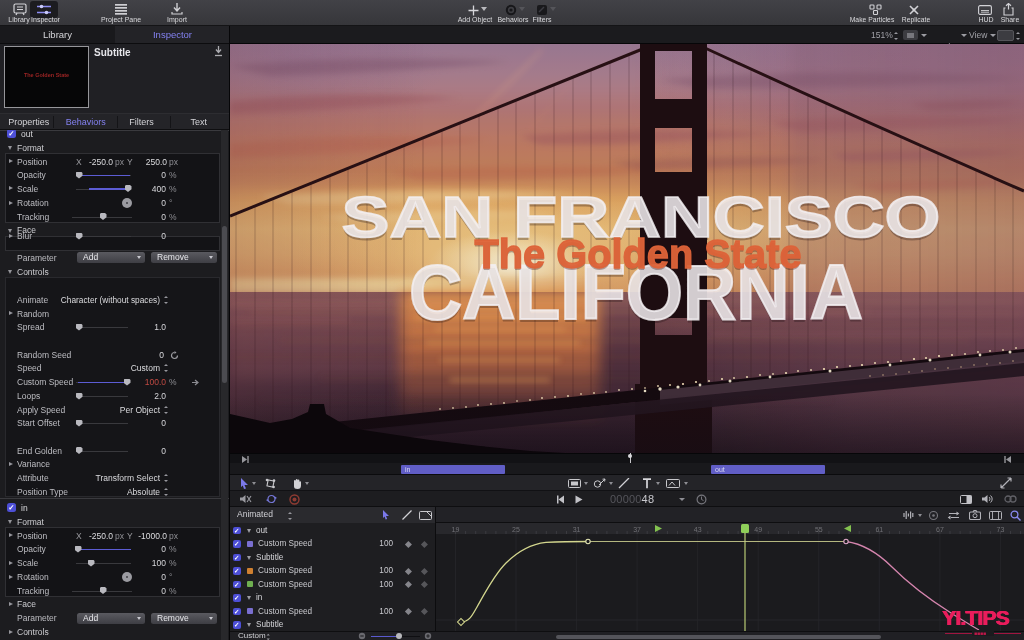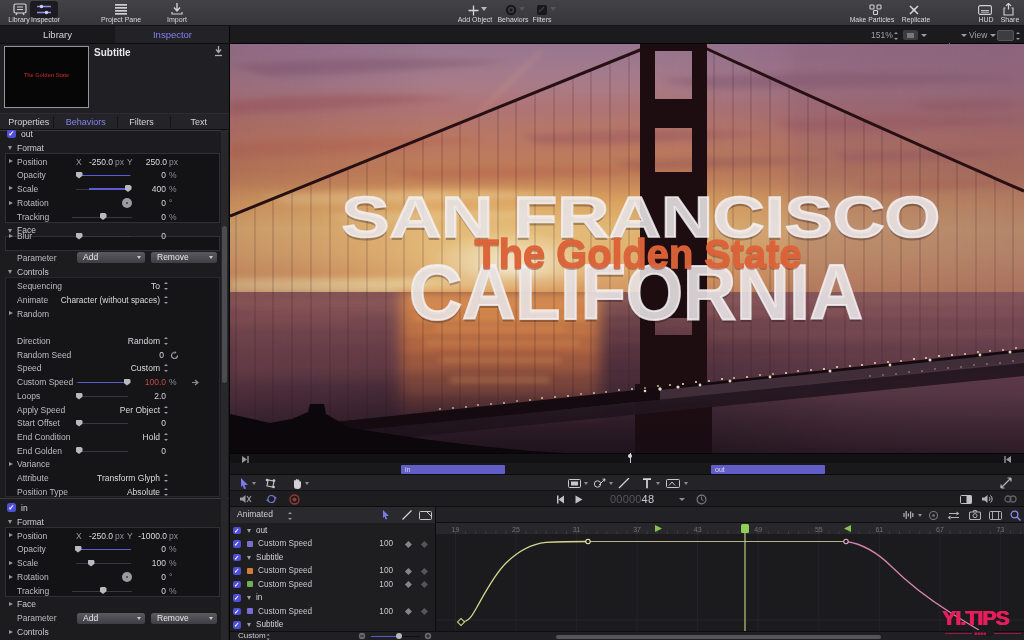--- a/index.html
+++ b/index.html
@@ -185,47 +185,37 @@
       </div>
       <div class="r" style="top:120.5px">
         <div class="lb">Parameter</div>
         <div class="dd" style="left:77px;width:68px">Add</div>
         <div class="dd" style="left:151px;width:66px">Remove</div>
       </div>
       <div class="r" style="top:134.5px">
         <div class="td"></div>
         <div class="lb" style="color:#cdcdd1">Controls</div>
       </div>
-      <div class="r" style="top:148.5px">
-        <div class="lb">Sequencing</div>
-        <div class="a" style="right:70px;top:0;color:#dcdcdf">To</div>
-        <div class="st" style="left:164px">
-          <i class="up"></i>
-          <i class="dn"></i>
-        </div>
-      </div>
       <div class="r" style="top:162.5px">
         <div class="lb">Animate</div>
         <div class="a" style="right:70px;top:0;color:#dcdcdf"><span style="font-size:8.3px">Character (without spaces)</span></div>
         <div class="st" style="left:164px">
           <i class="up"></i>
           <i class="dn"></i>
         </div>
       </div>
       <div class="r" style="top:176.5px">
         <div class="tr"></div>
         <div class="lb">Random</div>
       </div>
-      <div class="r" style="top:204px">
-        <div class="lb">Direction</div>
-        <div class="a" style="right:70px;top:0;color:#dcdcdf">Random</div>
-        <div class="st" style="left:164px">
-          <i class="up"></i>
-          <i class="dn"></i>
-        </div>
+      <div class="r" style="top:190px">
+        <div class="lb">Spread</div>
+        <div class="trk" style="left:76px;width:52px"></div>
+        <div class="kb" style="left:75.5px"></div>
+        <div class="vl">1.0</div>
       </div>
       <div class="r" style="top:217.5px">
         <div class="lb">Random Seed</div>
         <div class="a" style="right:66px;width:60px;text-align:right;color:#dcdcdf">0</div>
         <svg class="a" style="left:170px;top:3px" width="9" height="9" viewBox="0 0 9 9">
           <path d="M7.5 4.5 A3 3 0 1 1 4.5 1.5" stroke="#9c9ca2" stroke-width="1.2" fill="none"></path>
           <path d="M4.5 0 L6.5 1.5 L4.5 3 z" fill="#9c9ca2"></path>
         </svg>
       </div>
       <div class="r" style="top:231px">
@@ -260,41 +250,33 @@
           <i class="up"></i>
           <i class="dn"></i>
         </div>
       </div>
       <div class="r" style="top:286px">
         <div class="lb">Start Offset</div>
         <div class="trk" style="left:76px;width:52px"></div>
         <div class="kb" style="left:75.5px"></div>
         <div class="vl">0</div>
       </div>
-      <div class="r" style="top:300px">
-        <div class="lb">End Condition</div>
-        <div class="a" style="right:70px;top:0;color:#dcdcdf">Hold</div>
-        <div class="st" style="left:164px">
-          <i class="up"></i>
-          <i class="dn"></i>
-        </div>
-      </div>
       <div class="r" style="top:313.5px">
         <div class="lb">End Golden</div>
         <div class="trk" style="left:76px;width:52px"></div>
         <div class="kb" style="left:75.5px"></div>
         <div class="vl">0</div>
       </div>
       <div class="r" style="top:327px">
         <div class="tr"></div>
         <div class="lb">Variance</div>
       </div>
       <div class="r" style="top:341px">
         <div class="lb">Attribute</div>
-        <div class="a" style="right:70px;top:0;color:#dcdcdf">Transform Glyph</div>
+        <div class="a" style="right:70px;top:0;color:#dcdcdf">Transform Select</div>
         <div class="st" style="left:164px">
           <i class="up"></i>
           <i class="dn"></i>
         </div>
       </div>
       <div class="r" style="top:354.5px">
         <div class="lb">Position Type</div>
         <div class="a" style="right:70px;top:0;color:#dcdcdf">Absolute</div>
         <div class="st" style="left:164px">
           <i class="up"></i>

